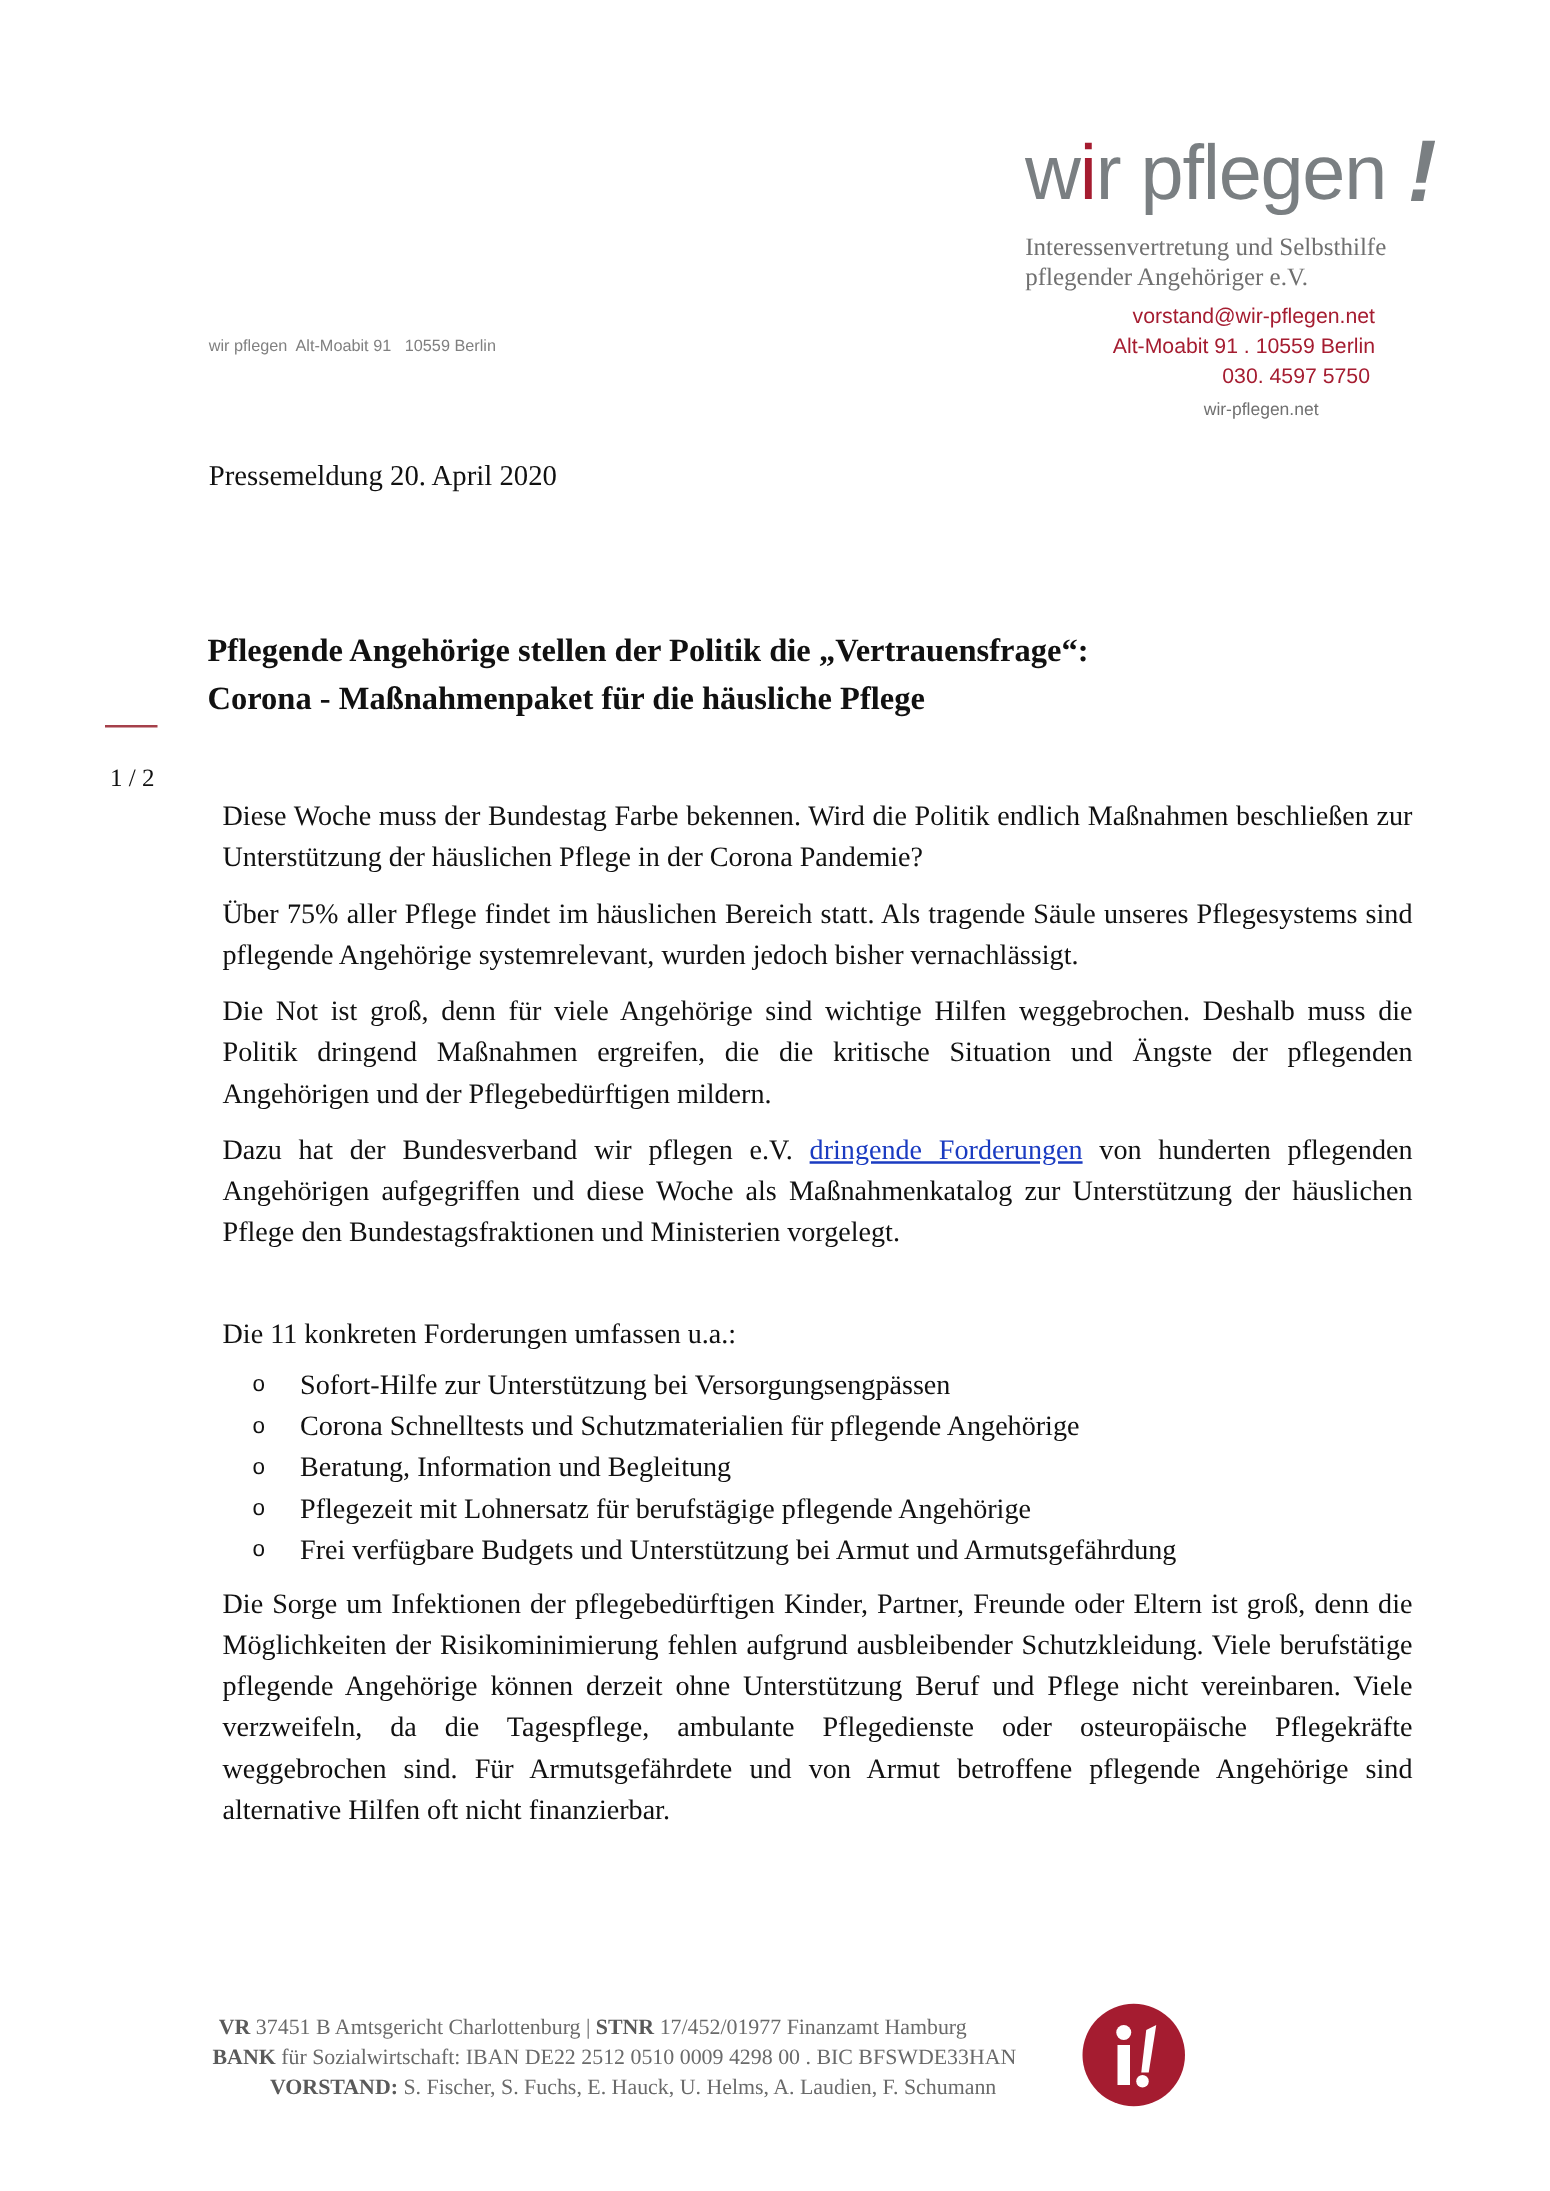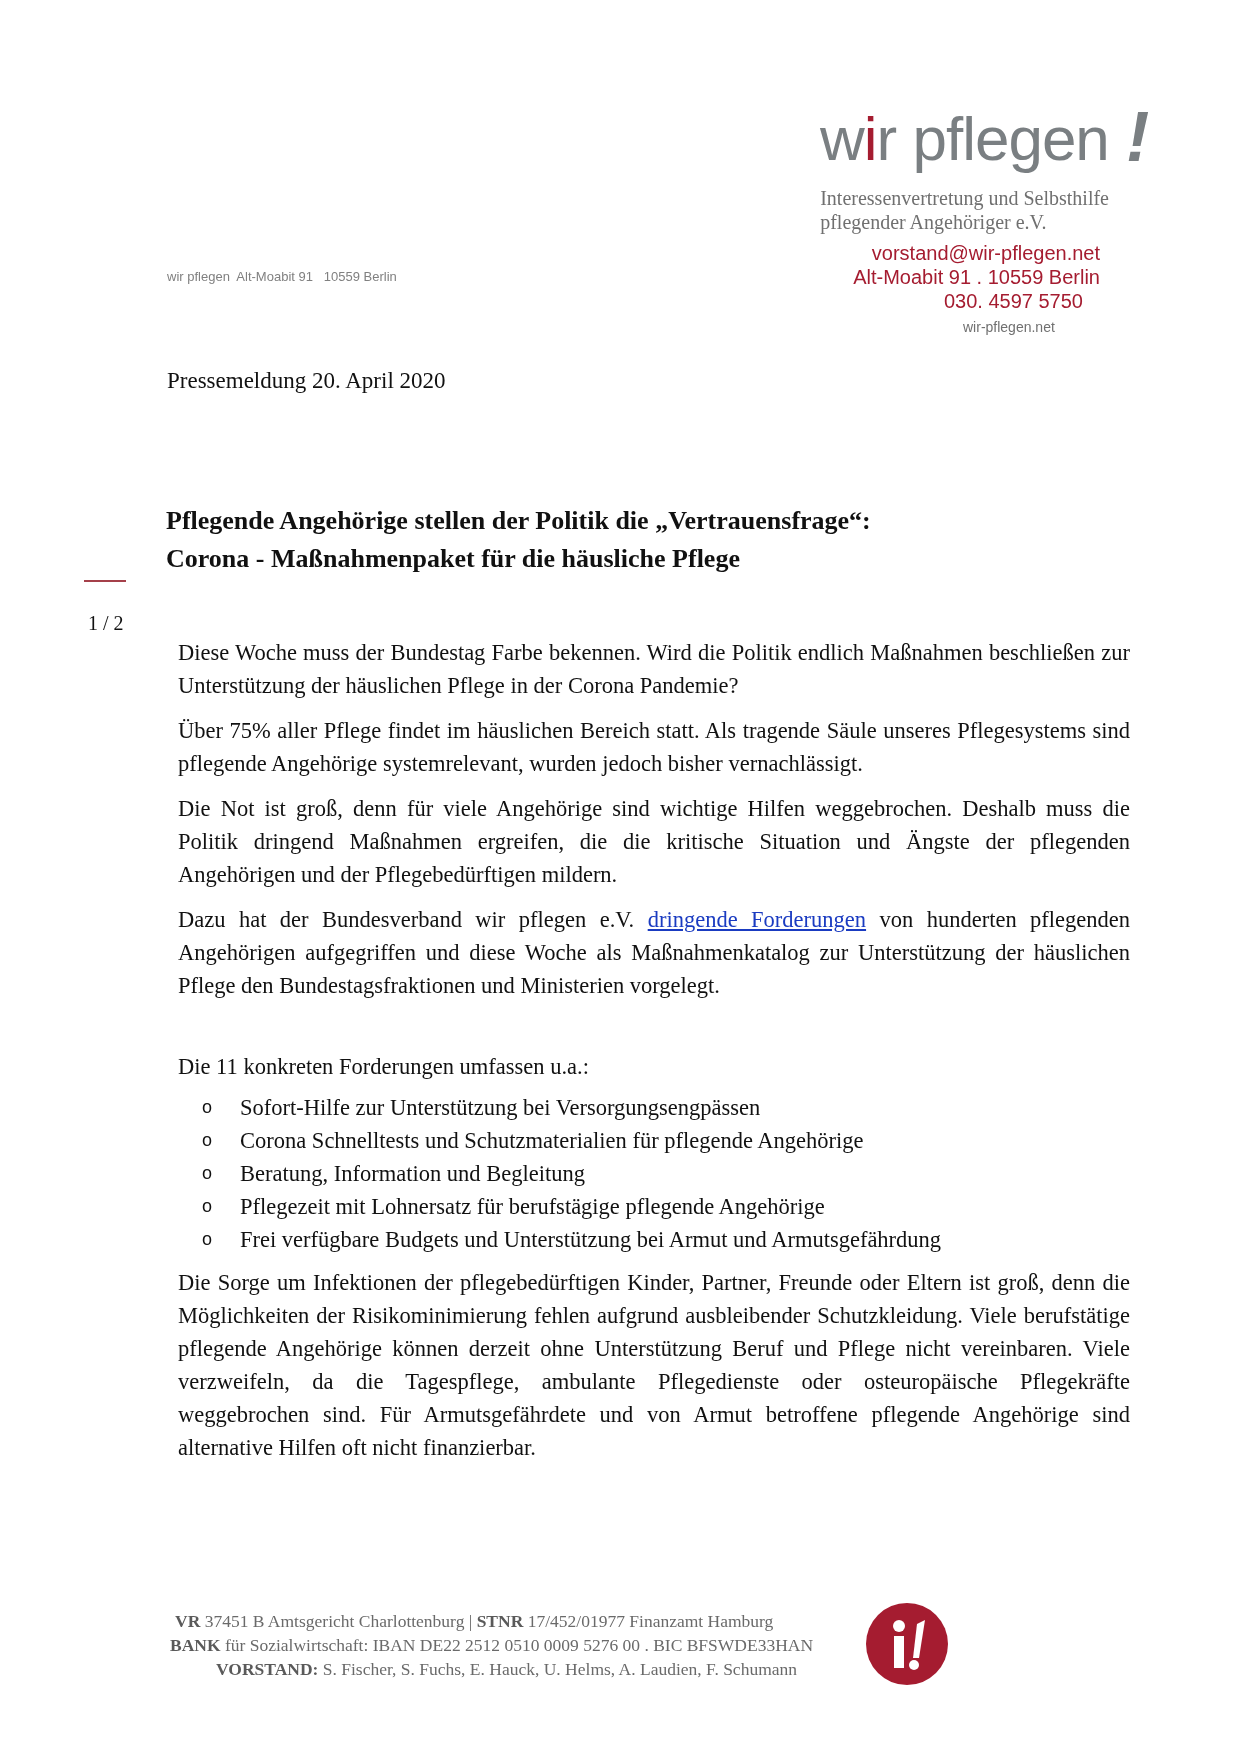--- a/index.html
+++ b/index.html
@@ -3,23 +3,23 @@
 <meta charset="utf-8">
 <style>
   html, body { margin: 0; padding: 0; background: #ffffff; }
   body { width: 1240px; height: 1753px; position: relative; overflow: hidden; font-family: "Liberation Serif", "DejaVu Serif", serif; color: #111111; }
 
   .logo { position: absolute; left: 820px; top: 108px; width: 340px; }
   .logo-word { font-family: "Liberation Sans", "DejaVu Sans", sans-serif; font-size: 62px; color: #7a7f82; letter-spacing: -1px; line-height: 1; white-space: nowrap; position: relative; }
   .logo-word .red-i { color: #a51c30; }
   .logo-excl { font-family: "Liberation Sans", sans-serif; font-style: italic; font-weight: bold; font-size: 70px; color: #7a7f82; position: absolute; left: 306px; top: -6px; }
   .tagline { position: absolute; right: 131px; top: 186px; text-align: left; font-family: Liberation Serif, serif; font-size: 20px; color: #707070; line-height: 24px; }
-  .contact { position: absolute; right: 140px; top: 241px; text-align: right; font-family: "Liberation Sans", sans-serif; font-size: 20px; color: #a51c30; line-height: 24px; }
+  .contact { position: absolute; right: 140px; top: 241px; text-align: right; font-family: "Liberation Sans", sans-serif; font-size: 17px; color: #a51c30; line-height: 24px; }
   .contact .c1 { margin-right: 0px; }
-  .contact .c3 { margin-right: 17px; }
+  .contact .c3 { margin-right: 4px; }
   .website { position: absolute; left: 963px; top: 319px; font-family: "Liberation Sans", sans-serif; font-size: 14px; color: #707070; }
 
   .sender { position: absolute; left: 167px; top: 269px; font-family: "Liberation Sans", sans-serif; font-size: 13px; color: #808080; white-space: pre; }
 
   .date-line { position: absolute; left: 167px; top: 368px; font-size: 23px; }
 
   .title { position: absolute; left: 166px; top: 502px; font-size: 26px; font-weight: bold; line-height: 38px; }
 
   .red-mark { position: absolute; left: 84px; top: 580px; width: 42px; height: 2px; background: #a5404a; }
   .page-num { position: absolute; left: 88px; top: 612px; font-size: 20px; }
@@ -84,21 +84,21 @@
     <li><span class="bullet">o</span><span>Beratung, Information und Begleitung</span></li>
     <li><span class="bullet">o</span><span>Pflegezeit mit Lohnersatz für berufstägige pflegende Angehörige</span></li>
     <li><span class="bullet">o</span><span>Frei verfügbare Budgets und Unterstützung bei Armut und Armutsgefährdung</span></li>
   </ul>
 
   <p>Die Sorge um Infektionen der pflegebedürftigen Kinder, Partner, Freunde oder Eltern ist groß, denn die Möglichkeiten der Risikominimierung fehlen aufgrund ausbleibender Schutzkleidung. Viele berufstätige pflegende Angehörige können derzeit ohne Unterstützung Beruf und Pflege nicht vereinbaren. Viele verzweifeln, da die Tagespflege, ambulante Pflegedienste oder osteuropäische Pflegekräfte weggebrochen sind. Für Armutsgefährdete und von Armut betroffene pflegende Angehörige sind alternative Hilfen oft nicht finanzierbar.</p>
 </div>
 
 <div class="footer">
   <div class="f1"><b>VR</b><span> 37451 B Amtsgericht Charlottenburg | </span><b>STNR</b><span> 17/452/01977 Finanzamt Hamburg</span></div>
-  <div class="f2"><b>BANK</b><span> für Sozialwirtschaft: IBAN DE22 2512 0510 0009 5276 00 .  BIC BFSWDE33HAN</span></div>
+  <div class="f2"><b>BANK</b><span> für Sozialwirtschaft: IBAN DE22 2512 0510 0009 4298 00 .  BIC BFSWDE33HAN</span></div>
   <div class="f3"><b>VORSTAND:</b><span> S. Fischer, S. Fuchs,  E. Hauck, U. Helms, A. Laudien, F. Schumann</span></div>
 </div>
 
 <div class="footer-logo">
   <svg width="84" height="84" viewBox="0 0 84 84" xmlns="http://www.w3.org/2000/svg">
     <circle cx="42" cy="42" r="41" fill="#a51c30"></circle>
     <circle cx="34" cy="24" r="6" fill="#ffffff"></circle>
     <rect x="29" y="34" width="10" height="32" fill="#ffffff"></rect>
     <polygon points="52,22 60,18 54,56 48,56" fill="#ffffff"></polygon>
     <circle cx="49" cy="63" r="5" fill="#ffffff"></circle>

